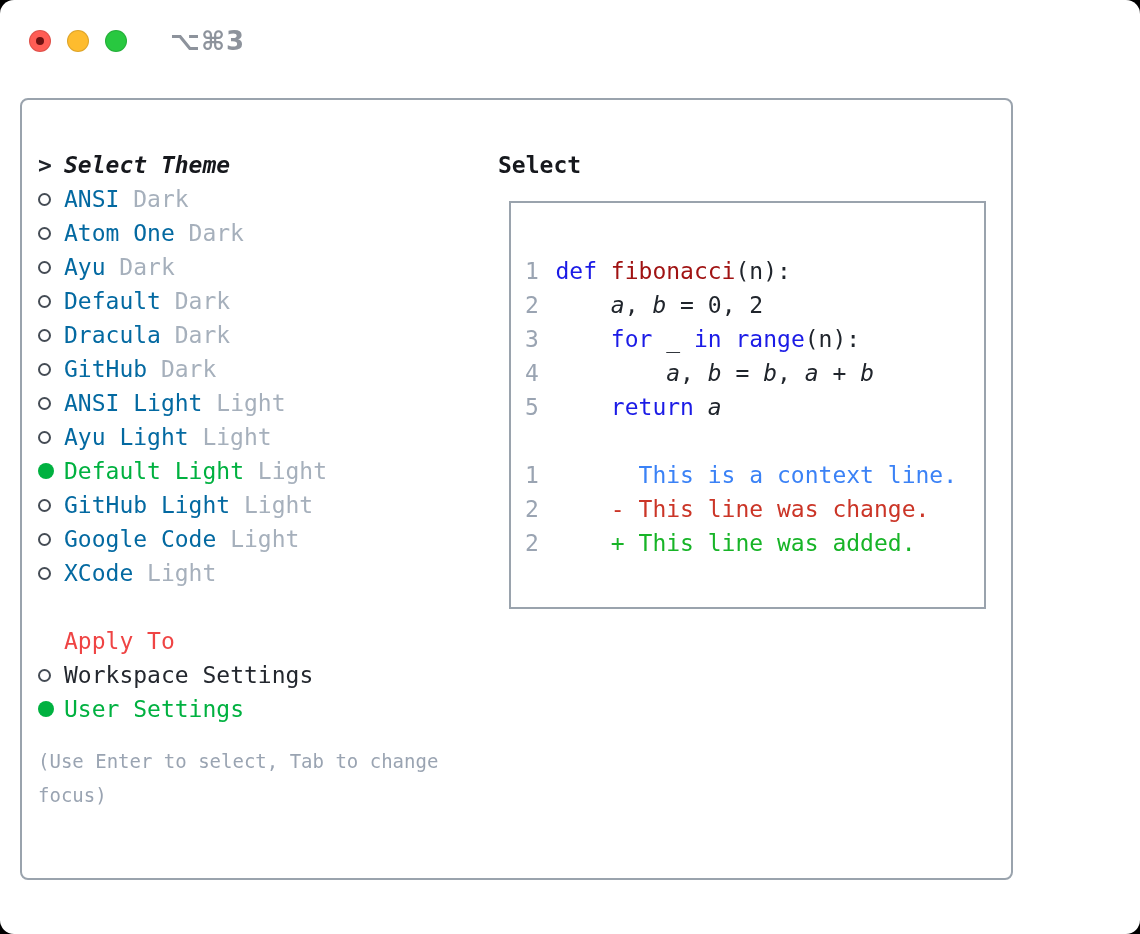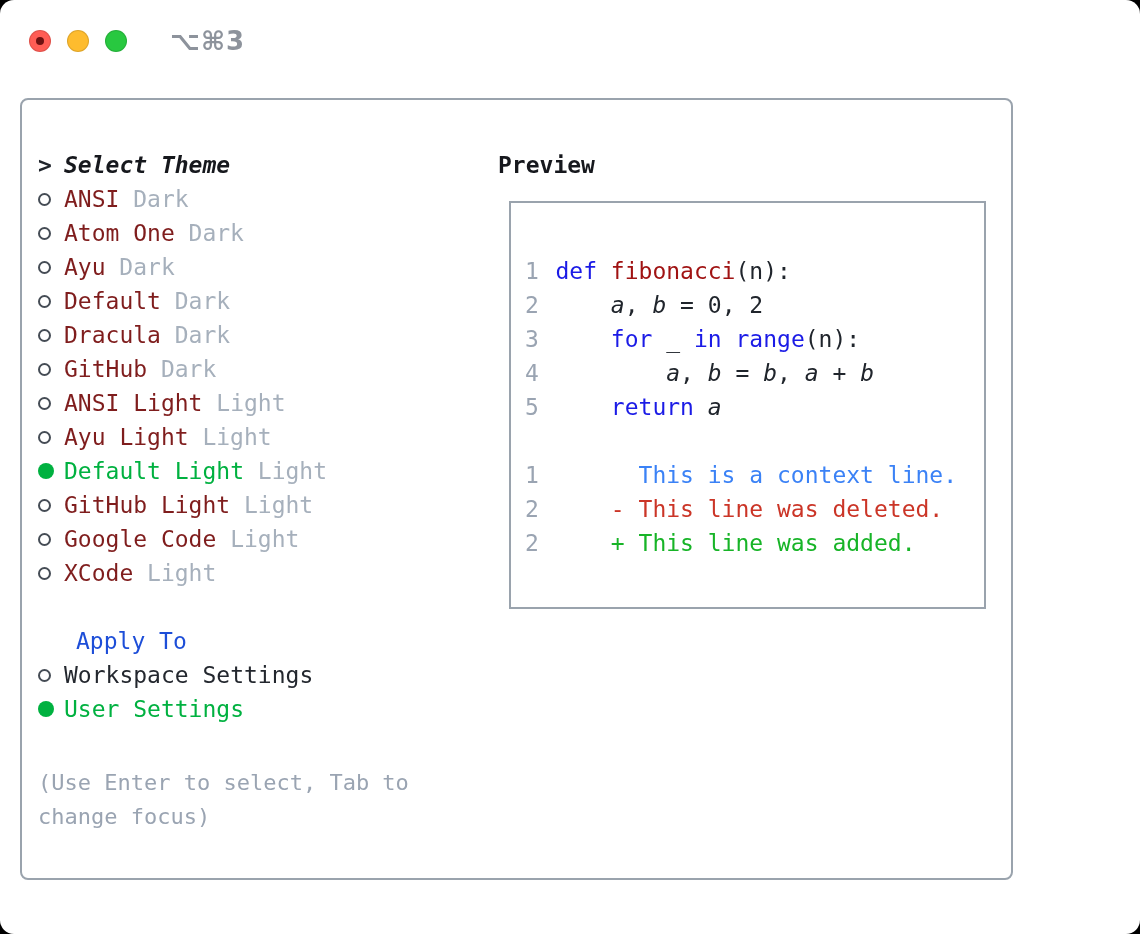--- a/index.html
+++ b/index.html
@@ -58,30 +58,30 @@
   }
   .radio {
     width:13px; height:13px; border-radius:50%;
     border:2px solid #454c55; box-sizing:border-box;
   }
   .radio.on {
     width:16px; height:16px; border:none; background:#00b140;
   }
   .title-row .marker { font-weight:bold; color:#20252c; }
   .panel-title { font-weight:bold; color:#16181d;font-style:italic; }
-  .theme-name { color:#7f1d1d; white-space:pre; }
+  .theme-name { color:#0369a1; white-space:pre; }
   .theme-name.selected { color:#00b140; }
   .variant { color:#a6b0bc; margin-left:13.8px; }
   .apply-block { margin-top:34px; }
-  .apply-title { color:#1d4ed8;margin-left:12px; }
+  .apply-title { color:#ef4444; }
   .option-label { color:#23272e; }
   .option-label.selected { color:#00b140; }
   .hint {
-    margin-top:40px; width:430px;
-    color:#9aa4b2; line-height:34px; font-size:22px;
+    margin-top:18px; width:430px;
+    color:#9aa4b2; line-height:34px; font-size:19px;
   }
   
   .right-col {
     position:absolute; left:476px; top:48px; width:500px;
   }
   .preview-title { font-weight:bold; font-size:23px; color:#16181d; }
   .preview-box {
     margin-left:11px; margin-top:19px;
     width:477px; height:408px;
     border:2px solid #9aa3ad;
@@ -233,33 +233,33 @@
               <span class="option-label selected">User Settings</span>
             </div>
           </div>
       </div>
 
       <div class="hint">(Use Enter to select, Tab to change focus)</div>
     </div>
 
     <div class="right-col">
       <div class="row">
-        <span class="preview-title">Preview</span>
+        <span class="preview-title">Select</span>
       </div>
       <div class="preview-box">
         <div id="code">
             <div class="code-line"><span class="lnum"></span></div>
             <div class="code-line"><span class="lnum">1</span><span class="tok-k">def </span><span class="tok-f">fibonacci</span><span class="tok-p">(n):</span></div>
             <div class="code-line"><span class="lnum">2</span><span class="tok-p">    </span><span class="tok-v">a</span><span class="tok-p">, </span><span class="tok-v">b</span><span class="tok-p"> = 0, 2</span></div>
             <div class="code-line"><span class="lnum">3</span><span class="tok-p">    </span><span class="tok-k">for</span><span class="tok-p"> _ </span><span class="tok-k">in</span><span class="tok-p"> </span><span class="tok-k">range</span><span class="tok-p">(n):</span></div>
             <div class="code-line"><span class="lnum">4</span><span class="tok-p">        </span><span class="tok-v">a</span><span class="tok-p">, </span><span class="tok-v">b</span><span class="tok-p"> = </span><span class="tok-v">b</span><span class="tok-p">, </span><span class="tok-v">a</span><span class="tok-p"> + </span><span class="tok-v">b</span></div>
             <div class="code-line"><span class="lnum">5</span><span class="tok-p">    </span><span class="tok-k">return</span><span class="tok-p"> </span><span class="tok-v">a</span></div>
             <div class="code-line"><span class="lnum"></span></div>
             <div class="code-line"><span class="lnum">1</span><span class="tok-ctx">      This is a context line.</span></div>
-            <div class="code-line"><span class="lnum">2</span><span class="tok-del">    - This line was deleted.</span></div>
+            <div class="code-line"><span class="lnum">2</span><span class="tok-del">    - This line was change.</span></div>
             <div class="code-line"><span class="lnum">2</span><span class="tok-add">    + This line was added.</span></div>
             <div class="code-line"><span class="lnum"></span></div>
           </div>
       </div>
     </div>
 
   </div>
 </div>
 
 </body></html>

